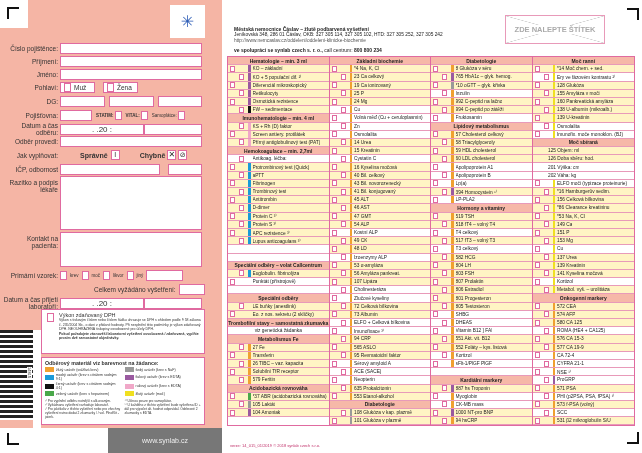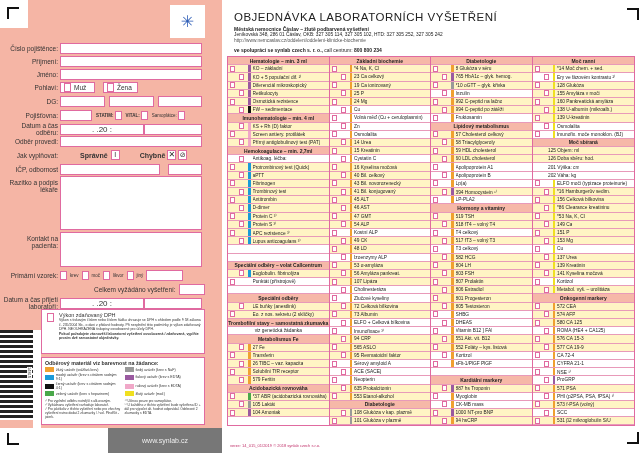--- a/index.html
+++ b/index.html
@@ -200,25 +200,27 @@
 
   <div style="position:absolute;left:0;top:428px;width:108px;height:25px;background:#fff">
     <div class="corner" style="left:7px;top:5px;border-width:0 0 2px 2px"></div>
   </div>
   <div class="footer">
       <span>www.synlab.cz</span>
     </div>
 </div>
 
 <div class="right">
-  <div class="title">OBJEDNÁVKA LABORATORNÍCH VYŠETŘENÍ</div>
   <div class="sub" style="top:26px;font-weight:bold;font-size:5px">Městská nemocnice Čáslav – žlutě podbarvená vyšetření</div>
   <div class="sub" style="top:32px">Jeníkovská 348, 286 01 Čáslav, OKB: 327 305 114, 327 305 102, HTD: 327 305 252, 327 305 242</div>
   <div class="sub" style="top:38px;color:#555">http://www.nemcaslav.cz/oddeleni/oddeleni-klinicke-biochemie</div>
   <div class="sub" style="top:47px;font-size:5px"><b>ve spolupráci se synlab czech s. r. o.,</b> <span>call centrum:</span> <b>800 800 234</b></div>
+  <div class="sticker">
+      <span style="background:#fff;padding:0 1px">ZDE NALEPTE ŠTÍTEK</span>
+    </div>
   <div class="corner" style="left:405px;top:8px;border-width:2px 2px 0 0"></div>
 
   <div class="grid" id="grid">
     <div class="col">
         <div class="row h">Hematologie – min. 3 ml</div>
         <div class="row y">
           <span class="cb"></span>
           <span style="width: 9px; flex-shrink: 0;"></span>
           <span class="bar" style="background: rgb(154, 90, 160);"></span>
           <span class="t">KO – základní</span>

